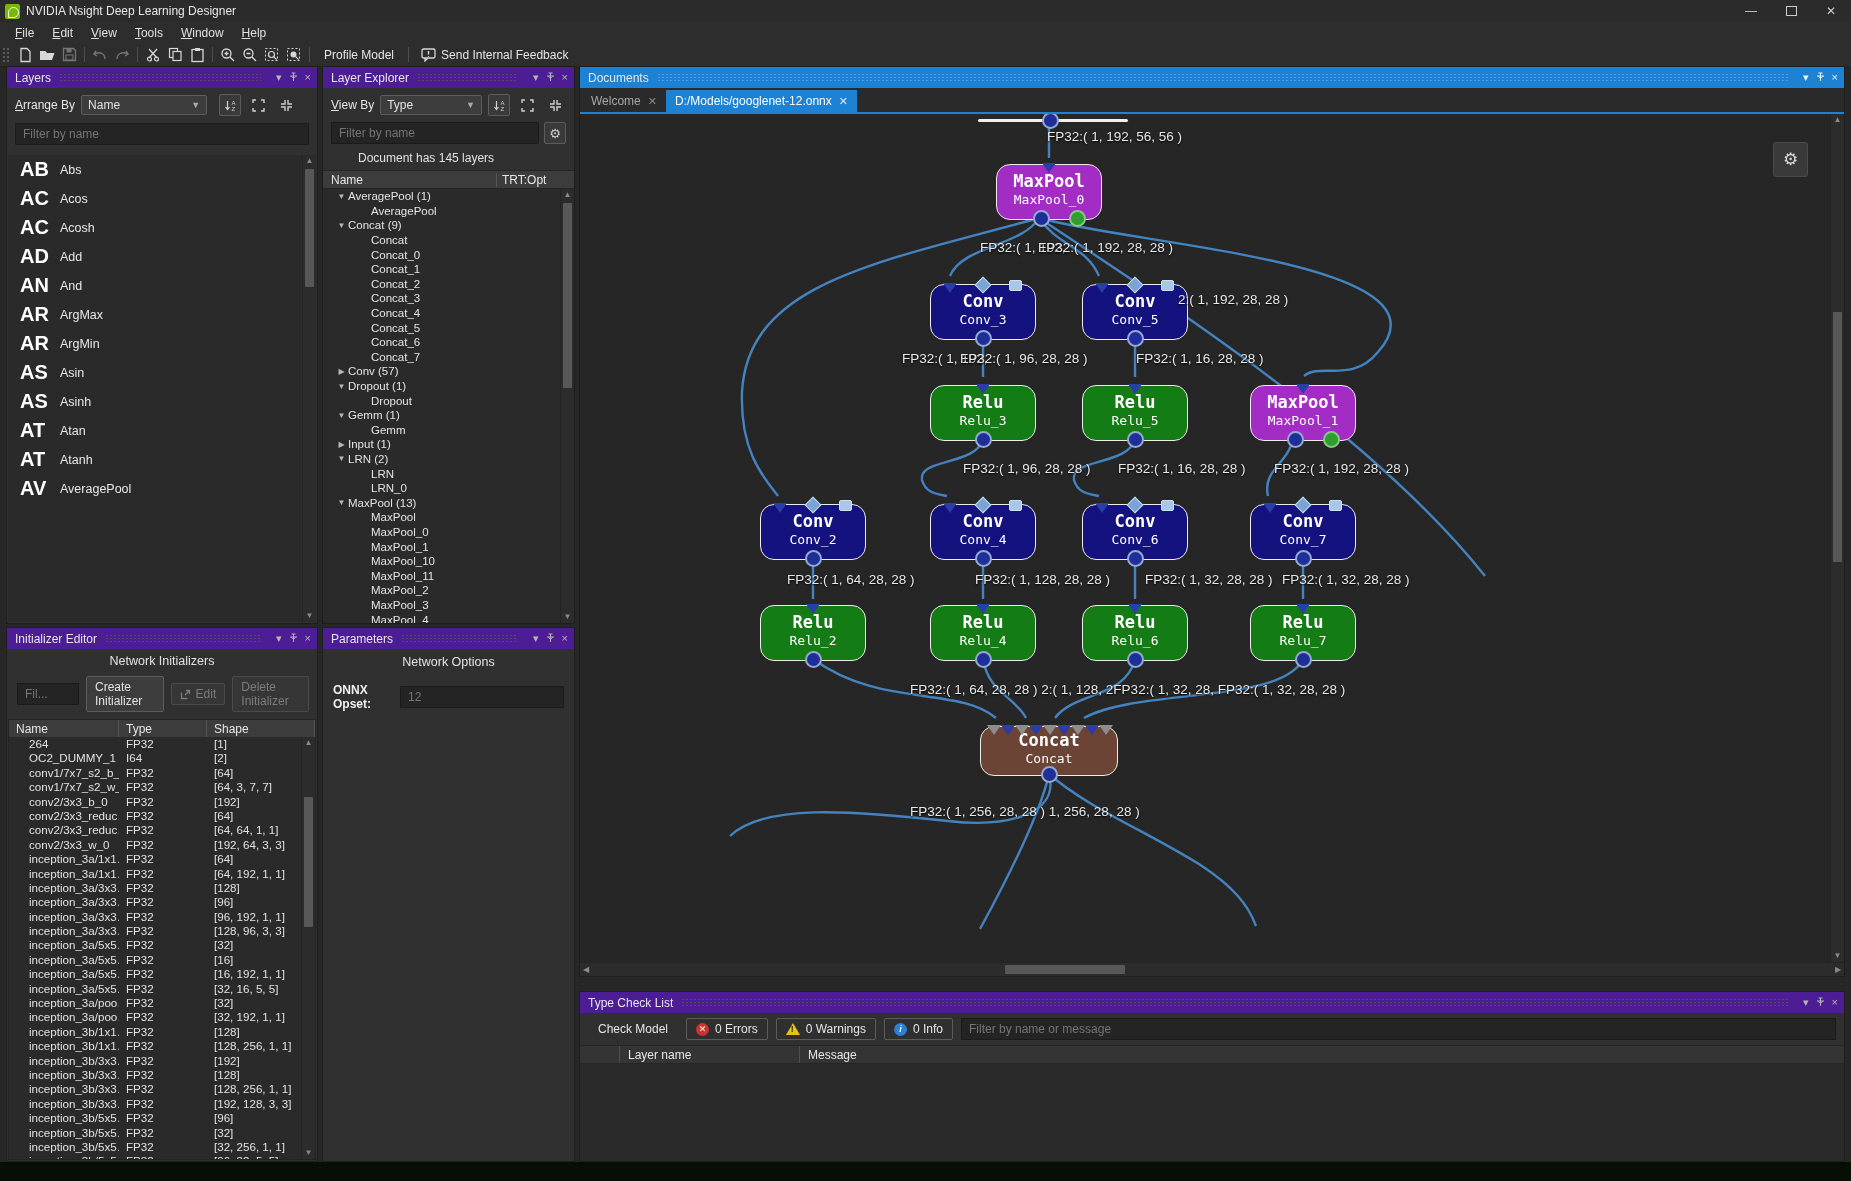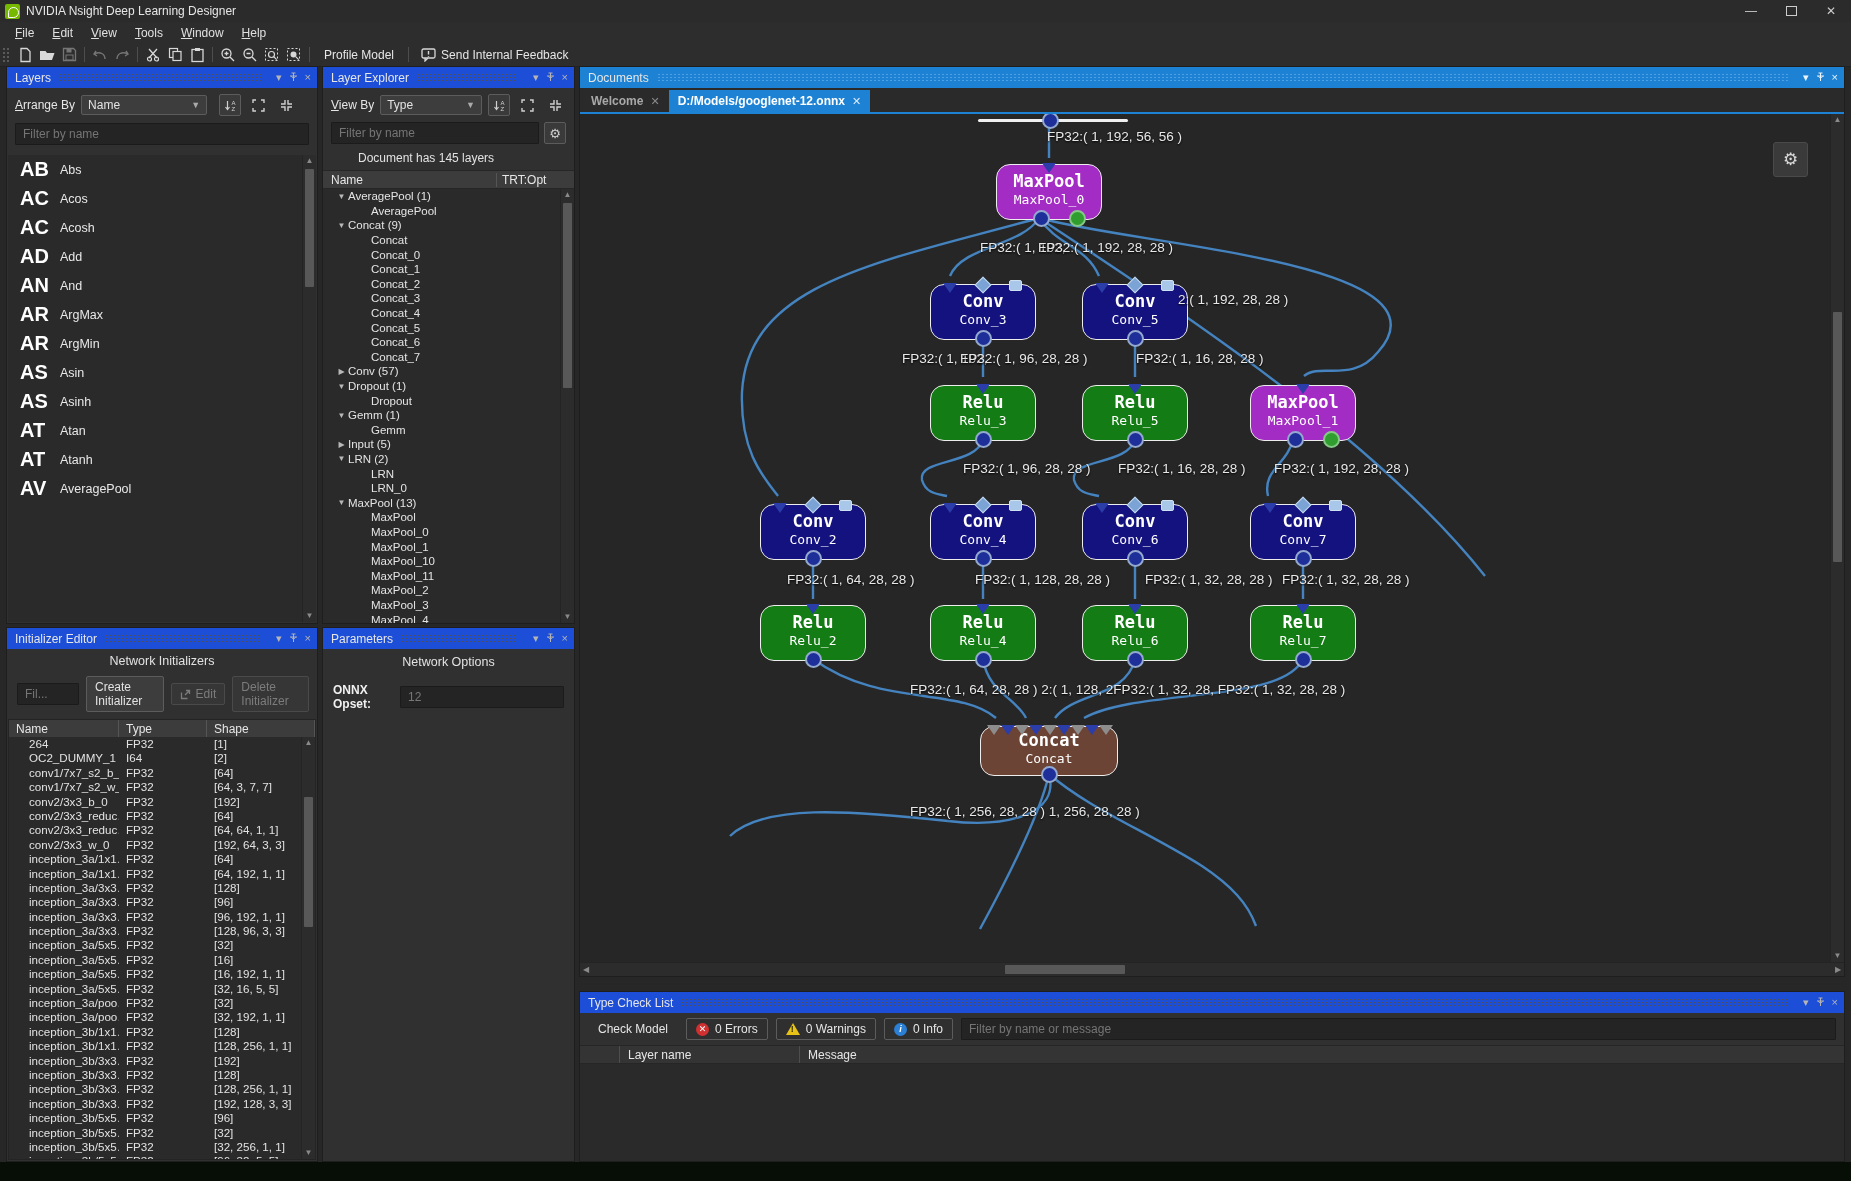--- a/index.html
+++ b/index.html
@@ -18,21 +18,21 @@
   .menu-item u{text-decoration:underline;}
   .toolbar{position:absolute;left:0;top:43px;right:0;height:23px;background:#2d2d2d;display:flex;align-items:center;border-bottom:1px solid #222;}
   .grip{width:8px;height:16px;margin:0 4px 0 2px;background-image:radial-gradient(#5a5a5a 1px,transparent 1.2px);background-size:4px 4px;}
   .tbtn{width:22px;height:20px;display:flex;align-items:center;justify-content:center;}
   .tbtn.dis{opacity:.42;}
   .tsep{width:1px;height:15px;background:#4d4d4d;margin:0 4px;}
   .tool-text{padding:0 10px;color:#e6e6e6;}
   .fb{display:flex;align-items:center;gap:5px;padding:0 8px;}
   
   .panel{position:absolute;background:#303030;border:1px solid #1e1e1e;box-sizing:border-box;display:flex;flex-direction:column;}
-  .ptitle{height:21px;flex:0 0 21px;background:#1d4ed8;display:flex;align-items:center;padding:0 6px 0 8px;}
+  .ptitle{height:21px;flex:0 0 21px;background:#4c1d95;display:flex;align-items:center;padding:0 6px 0 8px;}
   .ptitle .dots{flex:1;height:9px;margin:0 8px;background-image:radial-gradient(#515151 1px,transparent 1.2px);background-size:4px 3px;}
   .ptitle .ic{color:#b5b5b5;font-size:11px;margin-left:7px;line-height:1;}
   .ptitle.blue{background:#1d82d4;justify-content:flex-end;}
   .ptitle.blue .dots{background-image:radial-gradient(#4da0e2 1px,transparent 1.2px);}
   .ptitle.blue .ic{color:#eaf4fd;}
   .pin-svg{display:block;}
   .inp{background:#242424;border:1px solid #1b1b1b;color:#8a8a8a;padding:3px 7px;font-size:12px;border-radius:1px;}
   .btn{background:#3d3d3d;border:1px solid #5c5c5c;border-radius:2px;color:#e2e2e2;font-size:12px;padding:3px 8px;display:flex;align-items:center;gap:5px;justify-content:center;}
   .btn.dis{background:#363636;border-color:#4a4a4a;color:#7c7c7c;}
   .dd{background:#3d3d3d;border:1px solid #5c5c5c;border-radius:2px;color:#e2e2e2;display:flex;align-items:center;padding:2px 6px;}
@@ -79,21 +79,21 @@
   .ie-row div{overflow:hidden;padding-left:20px;box-sizing:border-box;}
   .ie-c1{width:110px;}.ie-c2{width:88px;padding-left:7px!important;}.ie-c3{flex:1;padding-left:7px!important;}
   .ie-cols .ie-c1{padding-left:7px;}
   
   .pp-heading{text-align:center;padding:6px 0 10px 0;color:#e2e2e2;font-size:12.5px;}
   .pp-row{display:flex;align-items:center;gap:8px;padding:4px 10px;}
   .pp-row .plabel{font-weight:bold;color:#f0f0f0;}
   .pp-row .inp{width:148px;color:#777;}
   
   .tabs{height:24px;flex:0 0 24px;background:#2a2a2a;display:flex;align-items:flex-end;border-bottom:2px solid #1d82d4;padding-left:2px;}
-  .tab{height:22px;display:flex;align-items:center;gap:7px;padding:0 9px;color:#a8a8a8;font-weight:bold;}
+  .tab{height:22px;display:flex;align-items:center;gap:7px;padding:0 9px;color:#a8a8a8;}
   .tab .x{color:#8a8a8a;font-size:11px;}
   .tab.active{background:#1d82d4;color:#fff;}
   .tab.active .x{color:#dceafa;}
   .canvas{position:relative;flex:1;background:#262626;overflow:hidden;}
   .canvas svg.edges{position:absolute;left:0;top:0;}
   .gearbtn{position:absolute;top:28px;right:36px;width:33px;height:33px;background:#3a3a3a;border:1px solid #4a4a4a;border-radius:3px;color:#d8d8d8;font-size:17px;display:flex;align-items:center;justify-content:center;}
   .stub{position:absolute;background:#f0f0f0;border-radius:2px;}
   .edge-label{position:absolute;font-size:13.5px;color:#e8e8e8;white-space:nowrap;text-shadow:0 1px 2px #000;}
   .node{position:absolute;width:106px;height:56px;border:1.5px solid #ededed;border-radius:14px;box-sizing:border-box;text-align:center;color:#fff;}
   .node .t{font:bold 17px "DejaVu Sans Mono",monospace;margin-top:6px;}
@@ -627,21 +627,21 @@
         </div>
         <div class="trow">
           <span class="tw">▼</span>
           <span>Gemm (1)</span>
         </div>
         <div class="trow child">
           <span>Gemm</span>
         </div>
         <div class="trow">
           <span class="tw">▶</span>
-          <span>Input (5)</span>
+          <span>Input (1)</span>
         </div>
         <div class="trow">
           <span class="tw">▼</span>
           <span>LRN (2)</span>
         </div>
         <div class="trow child">
           <span>LRN</span>
         </div>
         <div class="trow child">
           <span>LRN_0</span>

